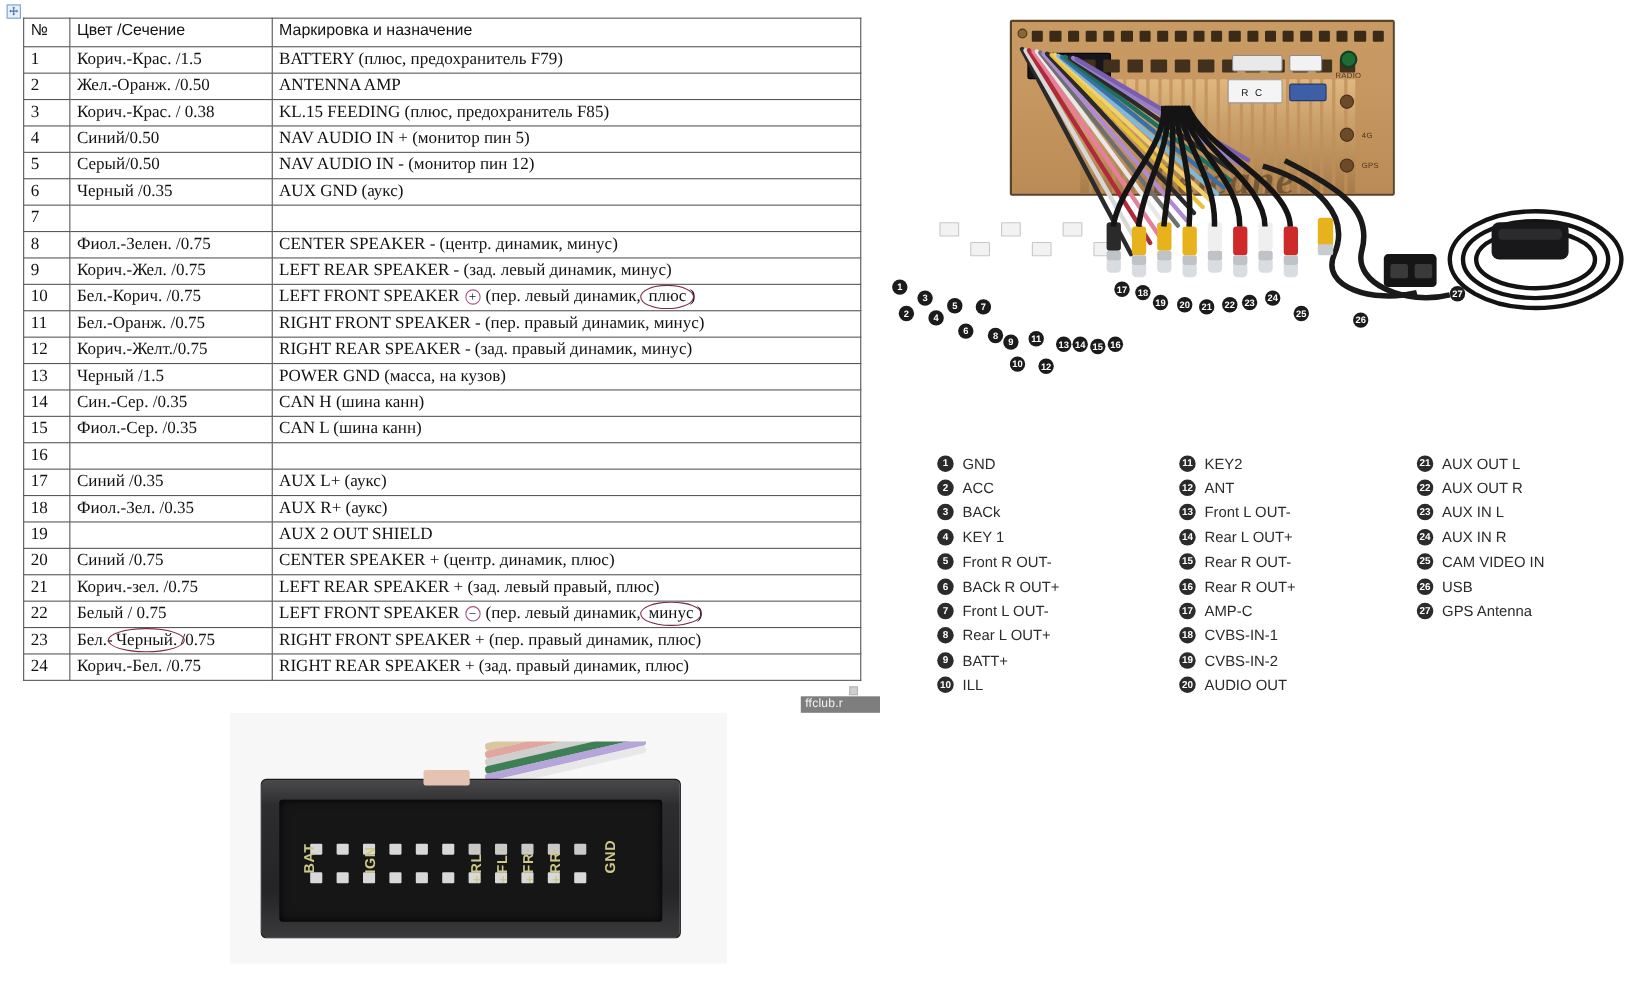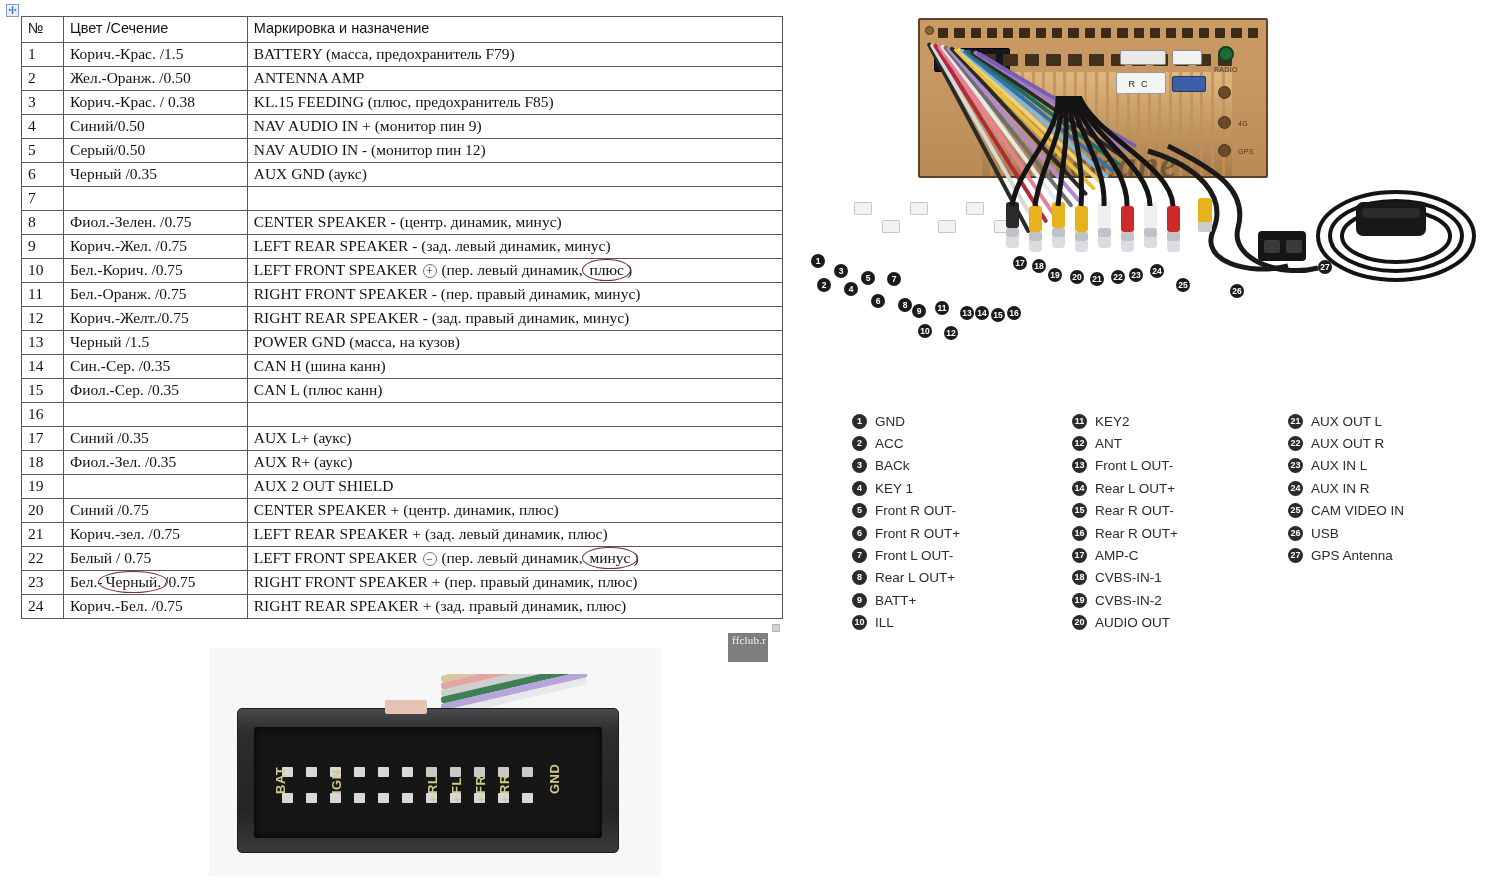--- a/index.html
+++ b/index.html
@@ -72,25 +72,25 @@
     vertical-align: middle;
     margin: 0 1px;
   }
 
   
   .table-wm {
     position:absolute; left:728px; top:633px;
     background: rgba(90,90,90,.78);
     color:#f2f2f2;
     font-size:11px; letter-spacing:.2px;
-    padding:1px 4px 16px 4px;
-    font-family:Liberation Serif, serif;
+    padding:1px 4px 2px 4px;
+    font-family:Liberation Sans, sans-serif;
     white-space:nowrap;
     overflow:hidden;
-    width:40px;
+    width:72px;
   }
   .wm-corner {
     position:absolute; left:772px; top:624px;
     width:8px; height:8px; background:#cfcfcf; border:1px solid #b5b5b5;
   }
 
   
   .photo { position:absolute; }
   #unit-photo { left:808px; top:6px; width:672px; height:330px; }
 
@@ -210,36 +210,36 @@
       <tr>
         <th class="col-no">№</th>
         <th class="col-color">Цвет /Сечение</th>
         <th class="col-mark">Маркировка и назначение</th>
       </tr>
     </thead>
     <tbody id="table-body">
         <tr>
           <td class="col-no">1</td>
           <td class="col-color">Корич.-Крас. /1.5</td>
-          <td class="col-mark">BATTERY (масса, предохранитель F79)</td>
+          <td class="col-mark">BATTERY (плюс, предохранитель F79)</td>
         </tr>
         <tr>
           <td class="col-no">2</td>
           <td class="col-color">Жел.-Оранж. /0.50</td>
           <td class="col-mark">ANTENNA AMP</td>
         </tr>
         <tr>
           <td class="col-no">3</td>
           <td class="col-color">Корич.-Крас. / 0.38</td>
           <td class="col-mark">KL.15 FEEDING (плюс, предохранитель F85)</td>
         </tr>
         <tr>
           <td class="col-no">4</td>
           <td class="col-color">Синий/0.50</td>
-          <td class="col-mark">NAV AUDIO IN + (монитор пин 9)</td>
+          <td class="col-mark">NAV AUDIO IN + (монитор пин 5)</td>
         </tr>
         <tr>
           <td class="col-no">5</td>
           <td class="col-color">Серый/0.50</td>
           <td class="col-mark">NAV AUDIO IN - (монитор пин 12)</td>
         </tr>
         <tr>
           <td class="col-no">6</td>
           <td class="col-color">Черный /0.35</td>
           <td class="col-mark">AUX GND (аукс)</td>
@@ -280,21 +280,21 @@
           <td class="col-mark">POWER GND (масса, на кузов)</td>
         </tr>
         <tr>
           <td class="col-no">14</td>
           <td class="col-color">Син.-Сер. /0.35</td>
           <td class="col-mark">CAN H (шина канн)</td>
         </tr>
         <tr>
           <td class="col-no">15</td>
           <td class="col-color">Фиол.-Сер. /0.35</td>
-          <td class="col-mark">CAN L (плюс канн)</td>
+          <td class="col-mark">CAN L (шина канн)</td>
         </tr>
         <tr>
           <td class="col-no">16</td>
           <td class="col-color"></td>
           <td class="col-mark"></td>
         </tr>
         <tr>
           <td class="col-no">17</td>
           <td class="col-color">Синий /0.35</td>
           <td class="col-mark">AUX L+ (аукс)</td>
@@ -310,21 +310,21 @@
           <td class="col-mark">AUX 2 OUT SHIELD</td>
         </tr>
         <tr>
           <td class="col-no">20</td>
           <td class="col-color">Синий /0.75</td>
           <td class="col-mark">CENTER SPEAKER + (центр. динамик, плюс)</td>
         </tr>
         <tr>
           <td class="col-no">21</td>
           <td class="col-color">Корич.-зел. /0.75</td>
-          <td class="col-mark">LEFT REAR SPEAKER + (зад. левый динамик, плюс)</td>
+          <td class="col-mark">LEFT REAR SPEAKER + (зад. левый правый, плюс)</td>
         </tr>
         <tr>
           <td class="col-no">22</td>
           <td class="col-color">Белый / 0.75</td>
           <td class="col-mark"><span>LEFT FRONT  SPEAKER</span> <span class="sym-circle">−</span> <span>(пер. левый динамик,</span> <span class="circled">минус</span><span>)</span></td>
         </tr>
         <tr>
           <td class="col-no">23</td>
           <td class="col-color"><span>Бел.-</span><span class="circled">Черный.</span><span>/0.75</span></td>
           <td class="col-mark">RIGHT FRONT SPEAKER + (пер. правый динамик, плюс)</td>
@@ -571,21 +571,21 @@
         <div class="legend-row">
           <span class="legend-num">4</span>
           <span class="legend-label">KEY 1</span>
         </div>
         <div class="legend-row">
           <span class="legend-num">5</span>
           <span class="legend-label">Front R OUT-</span>
         </div>
         <div class="legend-row">
           <span class="legend-num">6</span>
-          <span class="legend-label">Front R OUT+</span>
+          <span class="legend-label">BACk R OUT+</span>
         </div>
         <div class="legend-row">
           <span class="legend-num">7</span>
           <span class="legend-label">Front L OUT-</span>
         </div>
         <div class="legend-row">
           <span class="legend-num">8</span>
           <span class="legend-label">Rear L OUT+</span>
         </div>
         <div class="legend-row">

